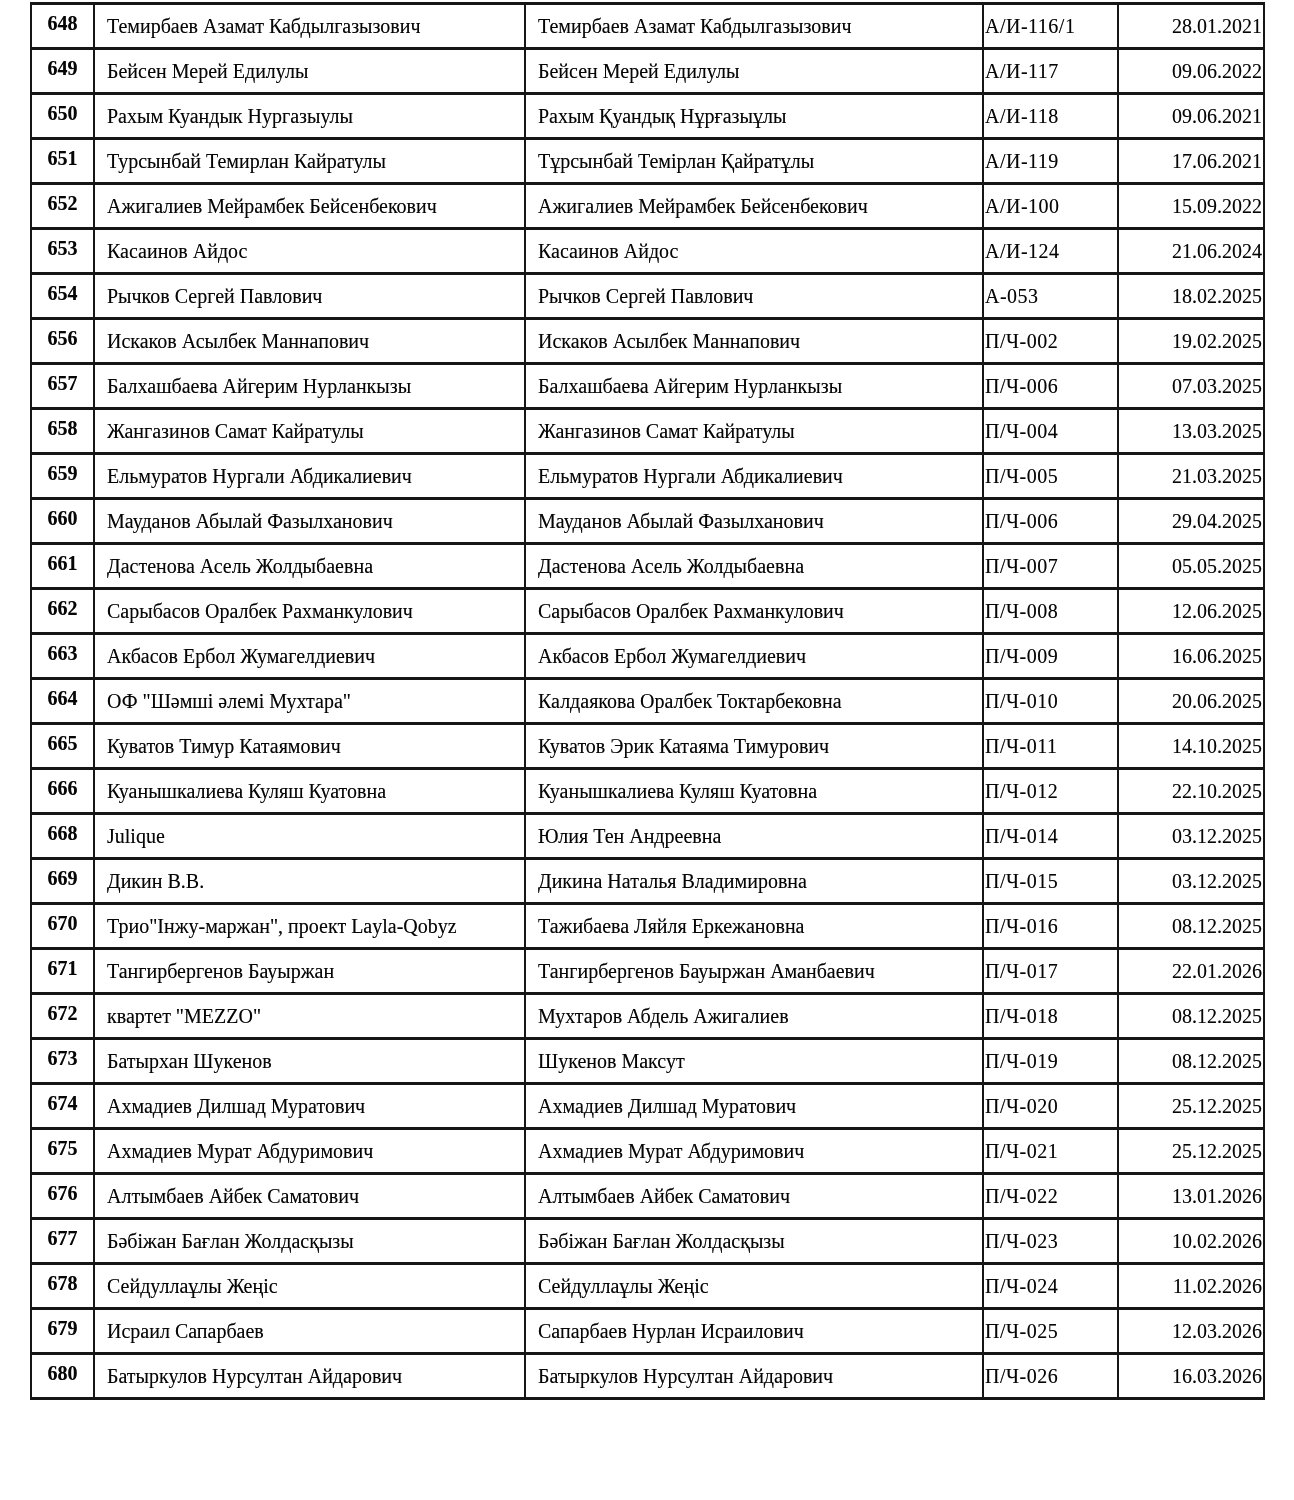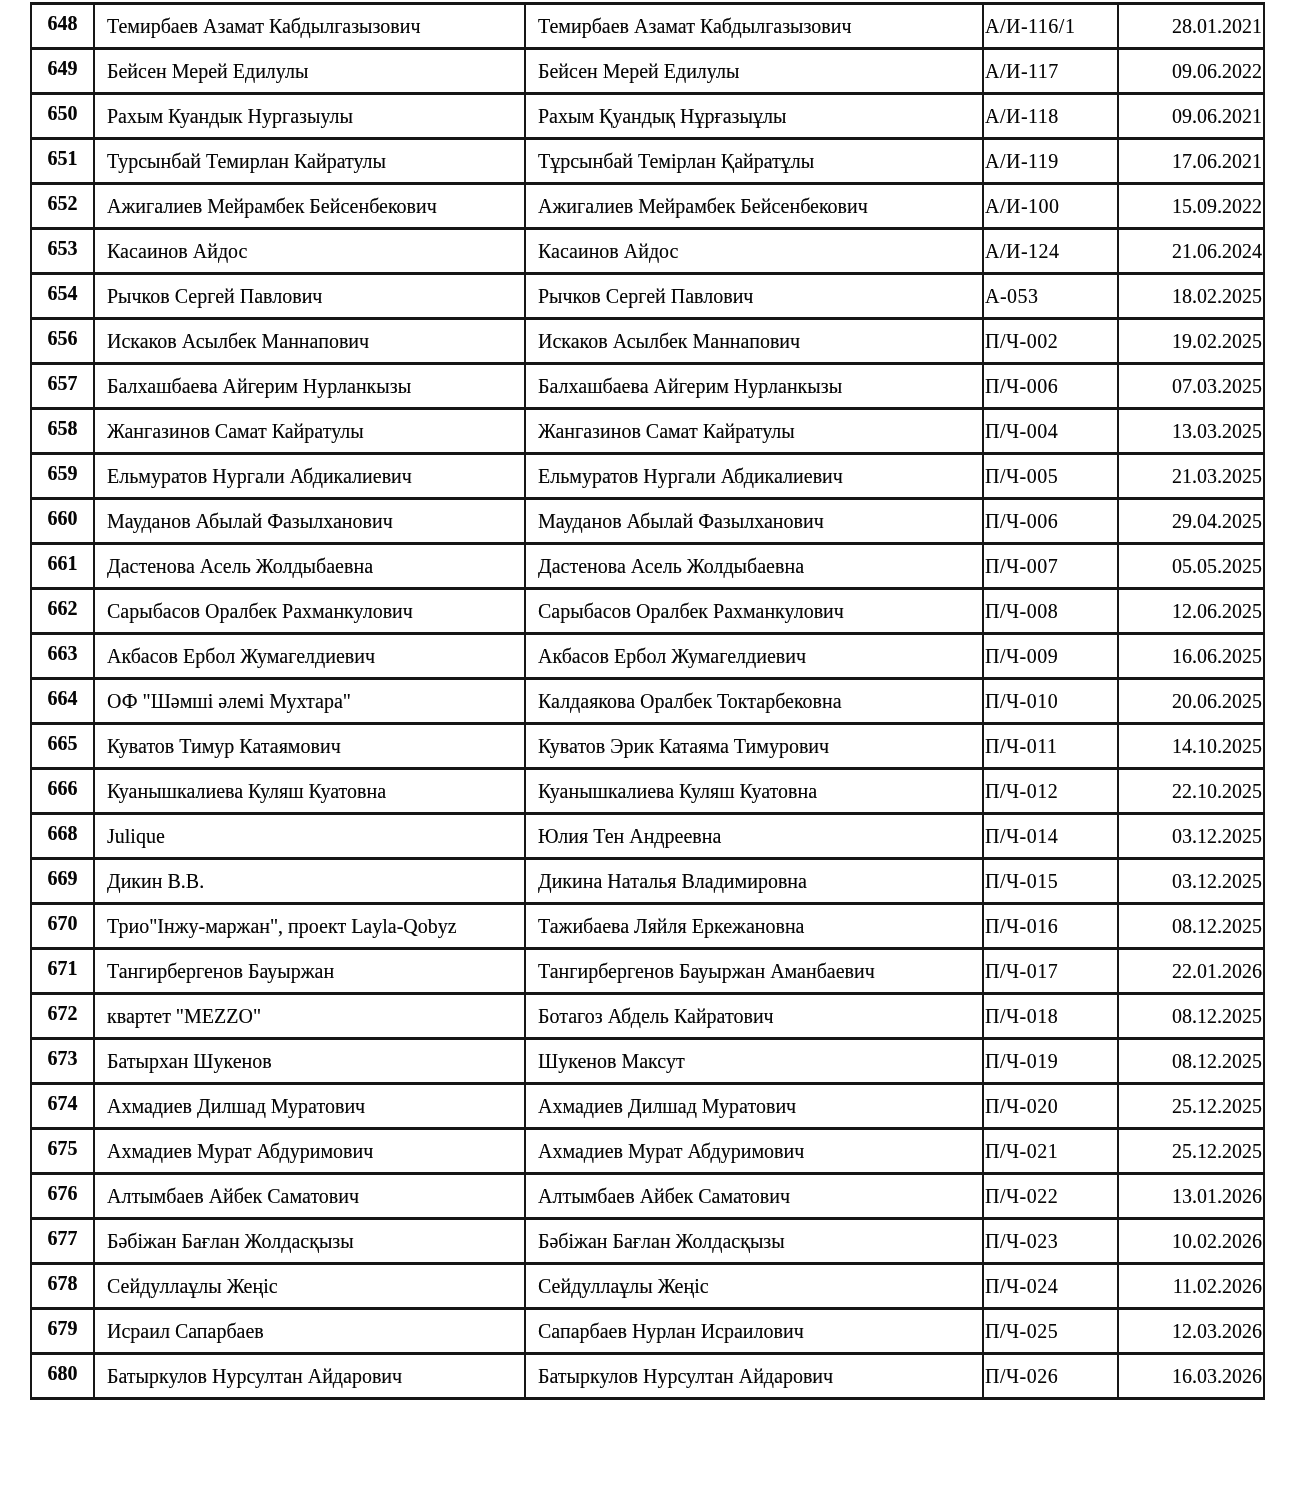--- a/index.html
+++ b/index.html
@@ -215,21 +215,21 @@
         <tr>
           <td class="cell-num">671</td>
           <td class="cell-name">Тангирбергенов Бауыржан</td>
           <td class="cell-name">Тангирбергенов Бауыржан Аманбаевич</td>
           <td class="cell-cert">П/Ч-017</td>
           <td class="cell-date">22.01.2026</td>
         </tr>
         <tr>
           <td class="cell-num">672</td>
           <td class="cell-name">квартет "MEZZO"</td>
-          <td class="cell-name">Ботагоз Абдель Кайратович</td>
+          <td class="cell-name">Мухтаров Абдель Ажигалиев</td>
           <td class="cell-cert">П/Ч-018</td>
           <td class="cell-date">08.12.2025</td>
         </tr>
         <tr>
           <td class="cell-num">673</td>
           <td class="cell-name">Батырхан Шукенов</td>
           <td class="cell-name">Шукенов Максут</td>
           <td class="cell-cert">П/Ч-019</td>
           <td class="cell-date">08.12.2025</td>
         </tr>

